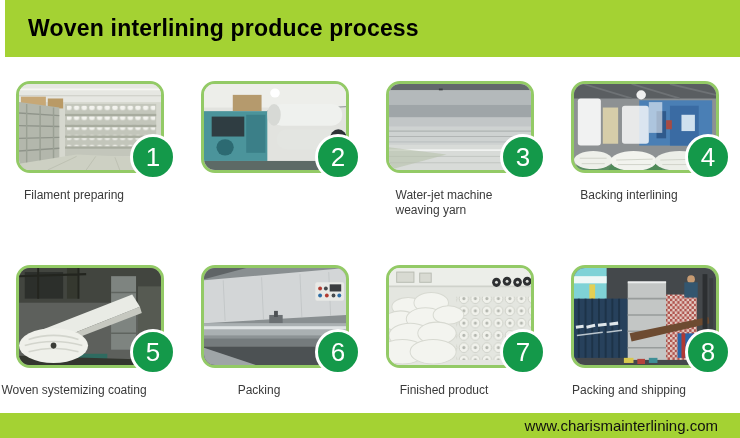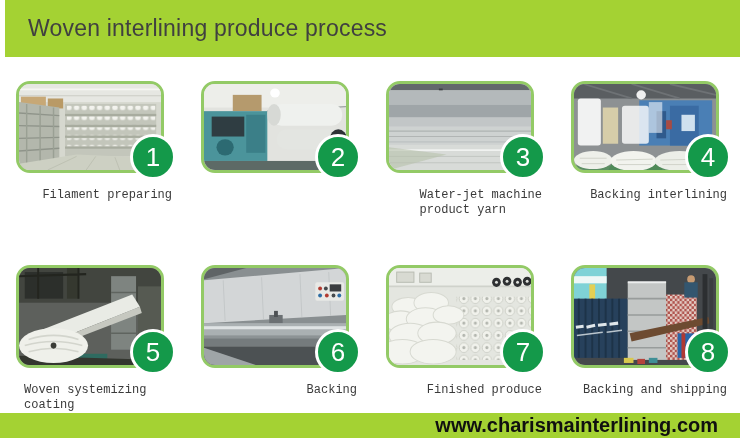--- a/index.html
+++ b/index.html
@@ -2,43 +2,43 @@
 <html><head>
 <meta charset="utf-8">
 <style>
   * { margin:0; padding:0; box-sizing:border-box; }
   html,body { background:#ffffff; }
   body { font-family:"Liberation Sans", sans-serif; }
   #app { position:relative; width:740px; height:438px; background:#ffffff; overflow:hidden; }
 
   
   .header { position:absolute; top:0; left:5px; right:0; height:57px; background:#a4d233; }
-  .header h1 { padding-left:23px; line-height:57px; font-size:23px; font-weight:normal; color:#404040; letter-spacing:0.2px; }
+  .header h1 { padding-left:23px; line-height:57px; font-size:23px; font-weight:bold; color:#000000; letter-spacing:0.2px; }
 
   
   .grid { position:absolute; top:81px; left:0; width:740px;
           display:grid; grid-template-columns:repeat(4,185px); grid-template-rows:184px auto; }
   .cell { position:relative; }
   .card { position:relative; width:148px; margin-left:16px; }
   .frame { width:148px; border:3px solid #93ca66; border-radius:14px; overflow:hidden; background:#d8d8d2; }
   .row1 .frame { height:92px; }
   .row2 .frame { height:103px; }
   .frame svg { display:block; width:100%; height:100%; }
 
   .badge { position:absolute; right:-12px; bottom:-7px; width:46px; height:46px; border-radius:50%;
            background:#14994a; border:3px solid #ffffff; display:flex; align-items:center; justify-content:center; }
   .badge span { color:#ffffff; font-size:26px; line-height:1; font-family:"Liberation Sans", sans-serif; }
 
-  .caption { width:148px; margin-left:24px; margin-top:15px; display:flex; justify-content:flex-end;font-family:Liberation Mono, monospace; }
+  .caption { width:148px; margin-left:0; margin-top:15px; display:flex; justify-content:center; }
   .caption span { font-size:12px; line-height:15px; color:#3a3a3a; text-align:left; white-space:pre-line; }
 
   
   .footer { position:absolute; left:0; right:0; bottom:0; height:25px; background:#a4d233;
             text-align:right; padding-right:22px; }
-  .footer span { line-height:25px; font-size:20px; font-weight:bold; color:#101010; }
+  .footer span { line-height:25px; font-size:15px; font-weight:normal; color:#101010; }
 </style>
 </head>
 <body>
 
 <div id="app">
 
   <div class="header">
     <h1>Woven interlining produce process</h1>
   </div>
 
@@ -130,21 +130,21 @@
             <line x1="0" y1="87" x2="148" y2="87" stroke="#bfc4c0" stroke-width="1"></line>
             <polygon points="0,95 60,78 0,70" fill="#b7c2ab" opacity="0.6"></polygon>
           </svg>
         </div>
         <div class="badge">
           <span>3</span>
         </div>
       </div>
       <div class="caption">
         <span>Water-jet machine
-product yarn</span>
+weaving yarn</span>
       </div>
     </div>
 
     <div class="cell row1">
       <div class="card">
         <div class="frame">
           <svg viewBox="0 0 148 95" preserveAspectRatio="none">
             <rect width="148" height="95" fill="#8d9193"></rect>
             <rect width="148" height="16" fill="#5a5e61"></rect>
             <path d="M10,0 L60,16 M60,0 L110,16 M100,0 L148,12" stroke="#6e7275" stroke-width="2" fill="none"></path>
@@ -229,21 +229,21 @@
             <rect x="0" y="69" width="148" height="8" fill="#757b7d"></rect>
             <rect x="0" y="77" width="148" height="18" fill="#4c5153"></rect>
             <polygon points="0,95 0,78 54,95" fill="#9fa5a7"></polygon>
           </svg>
         </div>
         <div class="badge">
           <span>6</span>
         </div>
       </div>
       <div class="caption">
-        <span>Backing</span>
+        <span>Packing</span>
       </div>
     </div>
 
     <div class="cell row2">
       <div class="card">
         <div class="frame">
           <svg viewBox="0 0 148 95" preserveAspectRatio="none">
             <defs>
               <pattern id="p7r" width="12" height="12" patternUnits="userSpaceOnUse">
                 <circle cx="6" cy="6" r="4.8" fill="#f1f2ec" stroke="#c6c9c1" stroke-width="0.8"></circle>
@@ -273,21 +273,21 @@
             <ellipse cx="50" cy="64" rx="20" ry="11" fill="#f3f4ef" stroke="#d7d9d1"></ellipse>
             <ellipse cx="14" cy="82" rx="24" ry="12" fill="#f3f4ef" stroke="#d7d9d1"></ellipse>
             <ellipse cx="46" cy="82" rx="24" ry="12" fill="#f3f4ef" stroke="#d7d9d1"></ellipse>
           </svg>
         </div>
         <div class="badge">
           <span>7</span>
         </div>
       </div>
       <div class="caption">
-        <span>Finished produce</span>
+        <span>Finished product</span>
       </div>
     </div>
 
     <div class="cell row2">
       <div class="card">
         <div class="frame">
           <svg viewBox="0 0 148 95" preserveAspectRatio="none">
             <defs>
               <pattern id="p8c" width="5" height="5" patternUnits="userSpaceOnUse">
                 <rect width="5" height="5" fill="#e3ccc4"></rect>
@@ -317,21 +317,21 @@
             <rect x="52" y="88" width="10" height="5" fill="#d8c84e"></rect>
             <rect x="66" y="89" width="8" height="5" fill="#b4443c"></rect>
             <rect x="78" y="88" width="9" height="5" fill="#3f8f96"></rect>
           </svg>
         </div>
         <div class="badge">
           <span>8</span>
         </div>
       </div>
       <div class="caption">
-        <span>Backing and shipping</span>
+        <span>Packing and shipping</span>
       </div>
     </div>
 
   </div>
 
   <div class="footer">
     <span>www.charismainterlining.com</span>
   </div>
 
 </div>

